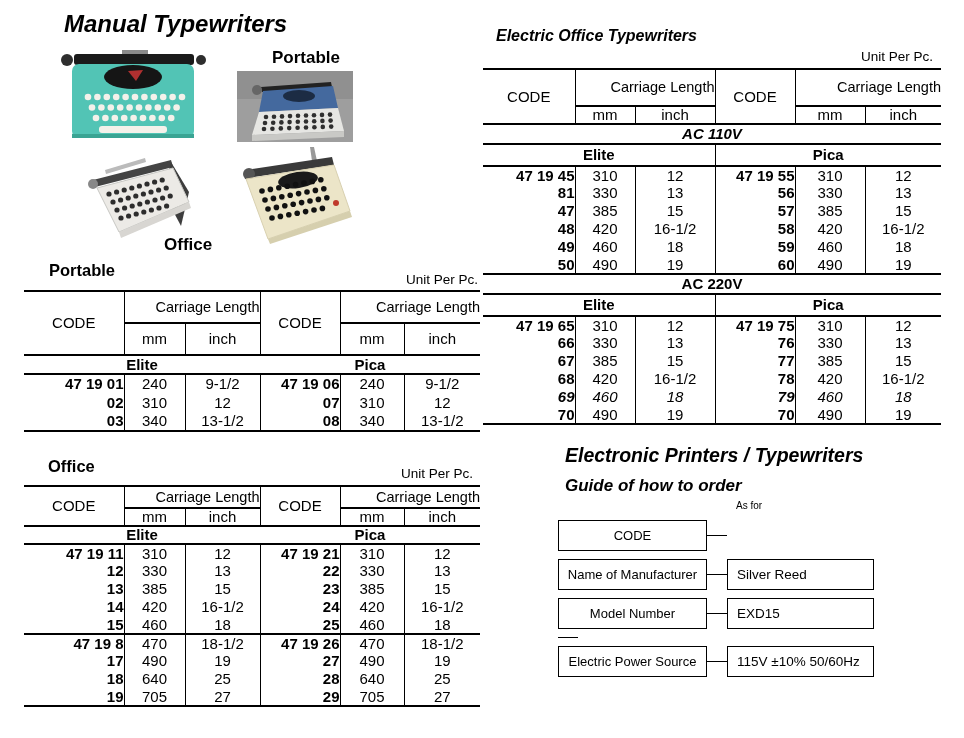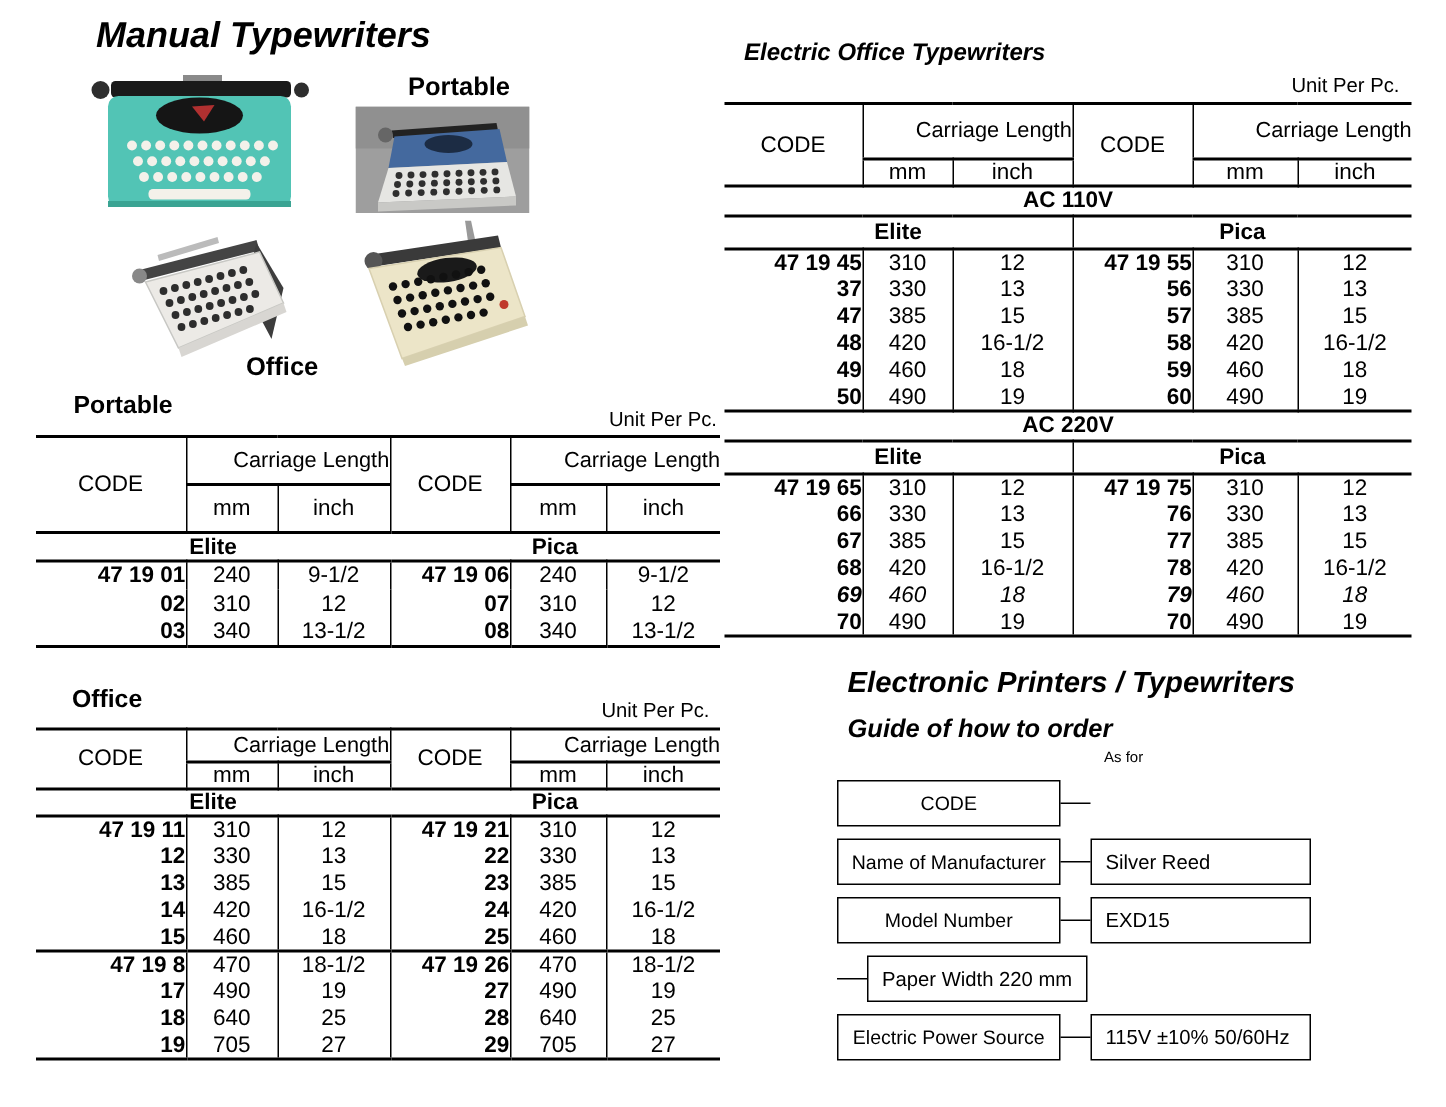--- a/index.html
+++ b/index.html
@@ -402,37 +402,37 @@
           <td class="hcl br bb" colspan="2">Carriage Length</td>
           <td class="hc br" rowspan="2">CODE</td>
           <td class="hcl bb" colspan="2">Carriage Length</td>
         </tr>
         <tr style="height: 18px;">
           <td class="hs br">mm</td>
           <td class="hs br">inch</td>
           <td class="hs br">mm</td>
           <td class="hs">inch</td>
         </tr>
-        <tr style="height: 20px;">
+        <tr style="height: 20px; font-style: italic;">
           <td class="power bt bb" colspan="6">AC 110V</td>
         </tr>
         <tr style="height: 22px;">
           <td class="band bt bb" colspan="3">Elite</td>
           <td class="band bt bb bl" colspan="3">Pica</td>
         </tr>
         <tr style="height: 18px;">
           <td class="code br">47 19 45</td>
           <td class="num br">310</td>
           <td class="num br">12</td>
           <td class="code br">47 19 55</td>
           <td class="num br">310</td>
           <td class="num">12</td>
         </tr>
         <tr style="height: 18px;">
-          <td class="code br">37</td>
+          <td class="code br">81</td>
           <td class="num br">330</td>
           <td class="num br">13</td>
           <td class="code br">56</td>
           <td class="num br">330</td>
           <td class="num">13</td>
         </tr>
         <tr style="height: 18px;">
           <td class="code br">47</td>
           <td class="num br">385</td>
           <td class="num br">15</td>
@@ -536,20 +536,19 @@
       <div class="g-conn"></div>
       <div class="g-value">Silver Reed</div>
     </div>
     <div class="g-row">
       <div class="g-label">Model Number</div>
       <div class="g-conn"></div>
       <div class="g-value">EXD15</div>
     </div>
     <div class="g-row">
       <div class="g-conn"></div>
-      <div class="g-value">Paper Width 220 mm</div>
     </div>
     <div class="g-row">
       <div class="g-label">Electric Power Source</div>
       <div class="g-conn"></div>
       <div class="g-value">115V ±10% 50/60Hz</div>
     </div>
   </div>
 
 </body></html>

